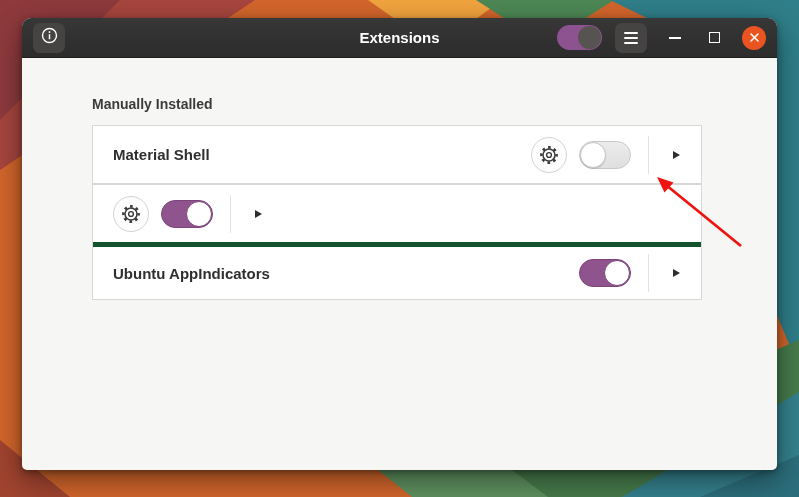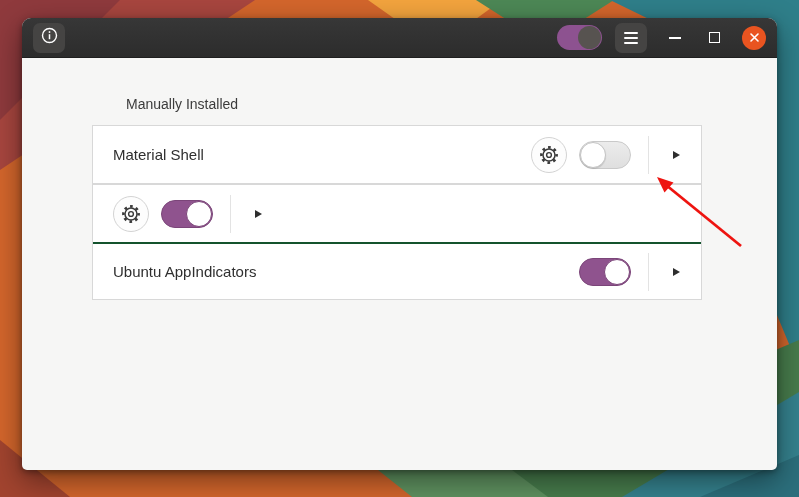--- a/index.html
+++ b/index.html
@@ -65,29 +65,29 @@
   .ctl-min i { display:block; width:12px; height:2px; background:#fff; }
   .ctl-max i { display:block; width:11px; height:11px; border:1.5px solid #fff; }
   .ctl-close {
     width:24px; height:24px; border-radius:50%;
     display:flex; align-items:center; justify-content:center;
   }
 
   
   .content { padding-top:38px; }
   .section-label {
-    margin:0 0 13px 104px; font-size:14px; font-weight:400; color:#3b3b3b;
+    margin:0 0 13px 70px; font-size:14px; font-weight:700; color:#3b3b3b;
   }
   .section-label.second { margin-top:40px; }
   .card {
     margin:0 75px 0 70px; background:#ffffff; border:1px solid #d8d8d8;
   }
   .row { height:57px; display:flex; align-items:center; padding:0 13px 0 20px; }
-  .row + .row { border-top:2px solid #14532d; }
-  .row-name { flex:1; font-size:15px; color:#2f2f2f; }
+  .row + .row { border-top:5px solid #14532d; }
+  .row-name { flex:1; font-size:15px; color:#2f2f2f;font-weight:bold; }
 
   .gear-btn {
     width:36px; height:36px; border-radius:50%; flex:0 0 auto;
     border:1px solid #d3d3d3; background:#fdfdfd; margin-right:12px;
     display:flex; align-items:center; justify-content:center; cursor:pointer;
   }
 
   .toggle { width:52px; height:28px; border-radius:14px; position:relative; flex:0 0 auto; cursor:pointer; }
   .toggle.off { background:linear-gradient(#ececec,#dfdfdf); border:1px solid #c9c9c9; }
   .toggle.on  { background:#8f538e; border:1px solid #7b4579; }
@@ -128,20 +128,21 @@
     <div class="tb-btn">
       <span>
         <svg width="17" height="17" viewBox="0 0 17 17">
           <circle cx="8.5" cy="8.5" r="7" fill="none" stroke="#ffffff" stroke-width="1.4"></circle>
           <rect x="7.75" y="7.2" width="1.5" height="5" fill="#ffffff"></rect>
           <rect x="7.75" y="4.2" width="1.5" height="1.7" fill="#ffffff"></rect>
         </svg>
       </span>
     </div>
 
+    <div class="tb-title">Extensions</div>
 
     <div class="tb-right">
       <div class="htoggle on">
         <span class="knob"></span>
       </div>
 
       <div class="tb-btn hamburger">
         <span class="bars">
             <i></i>
             <i></i>

